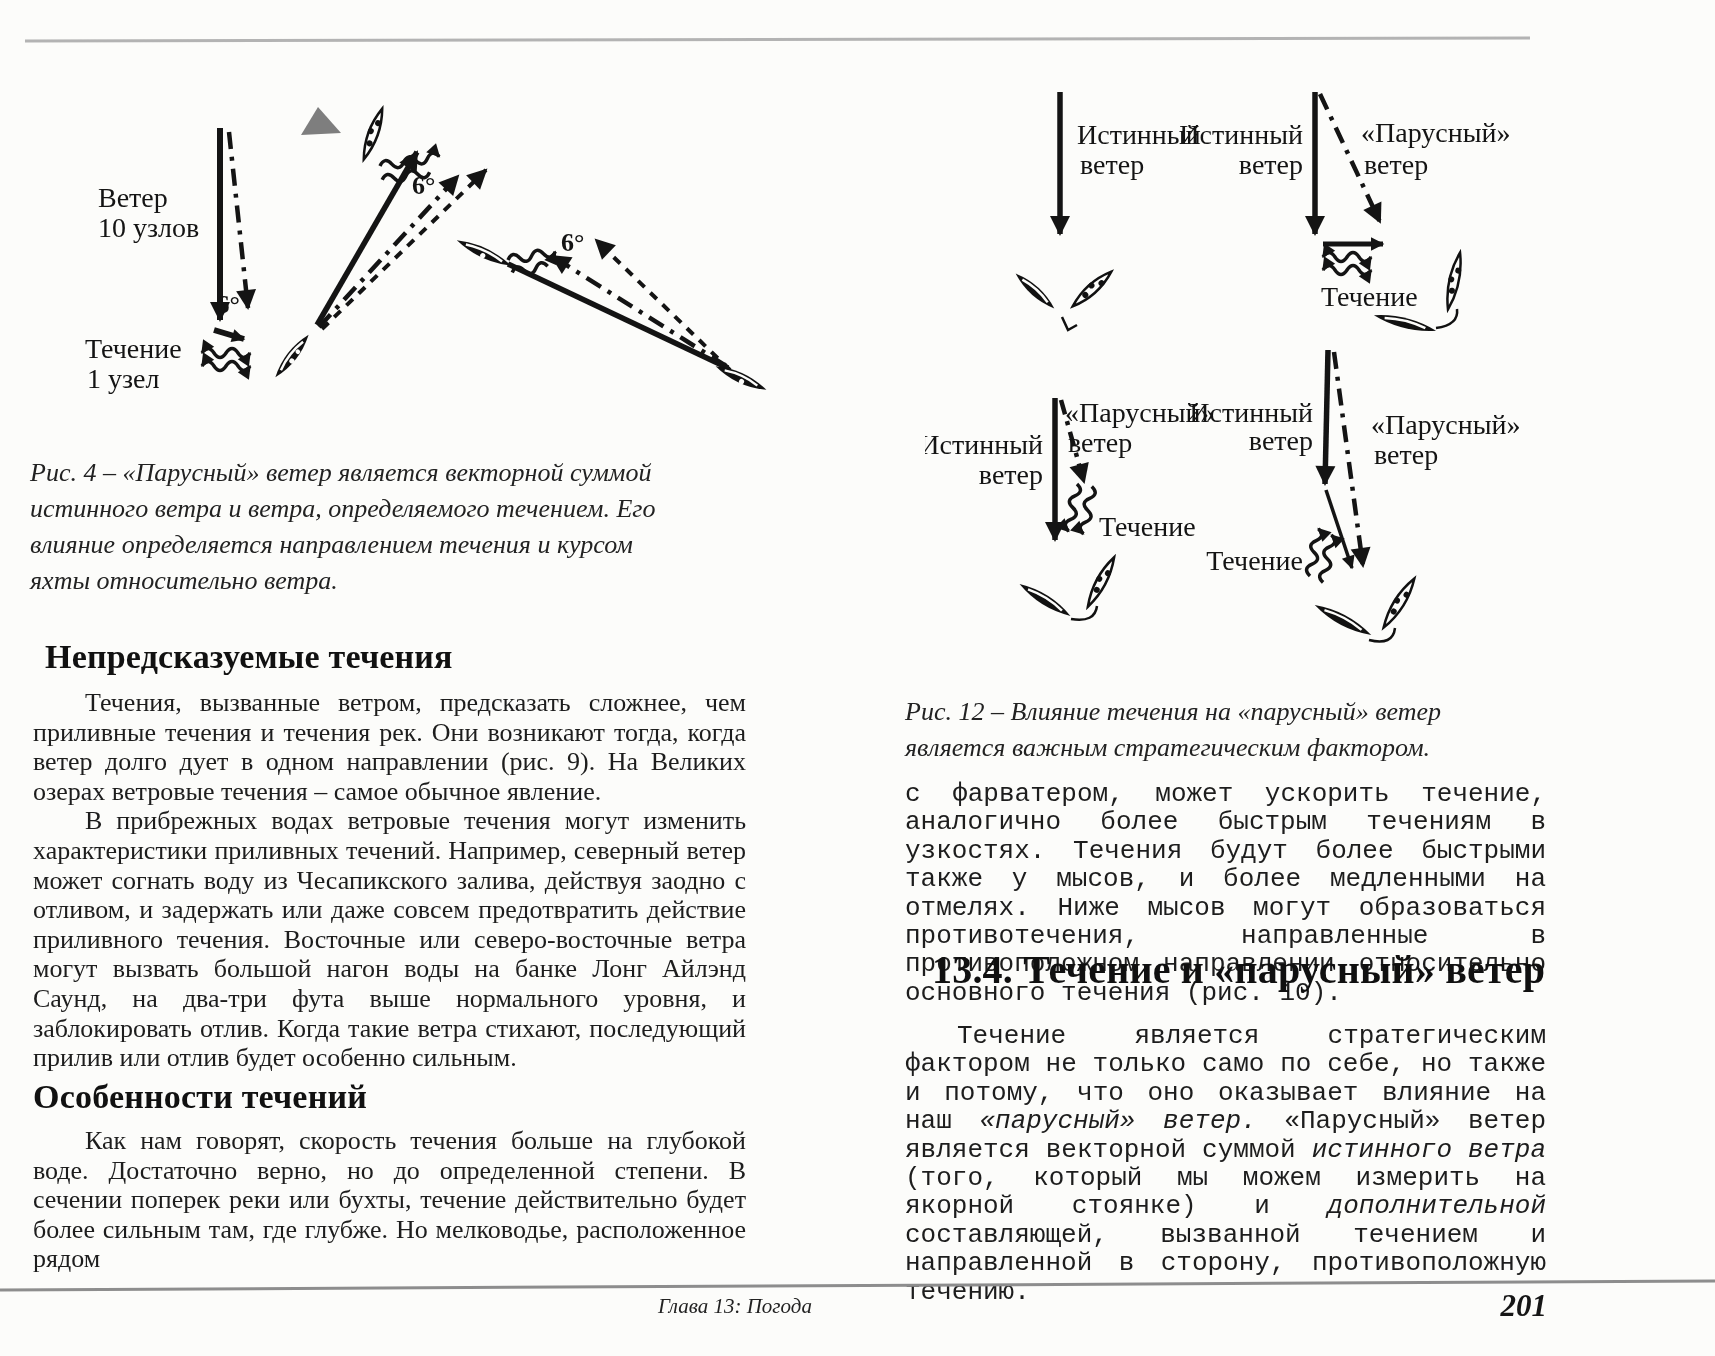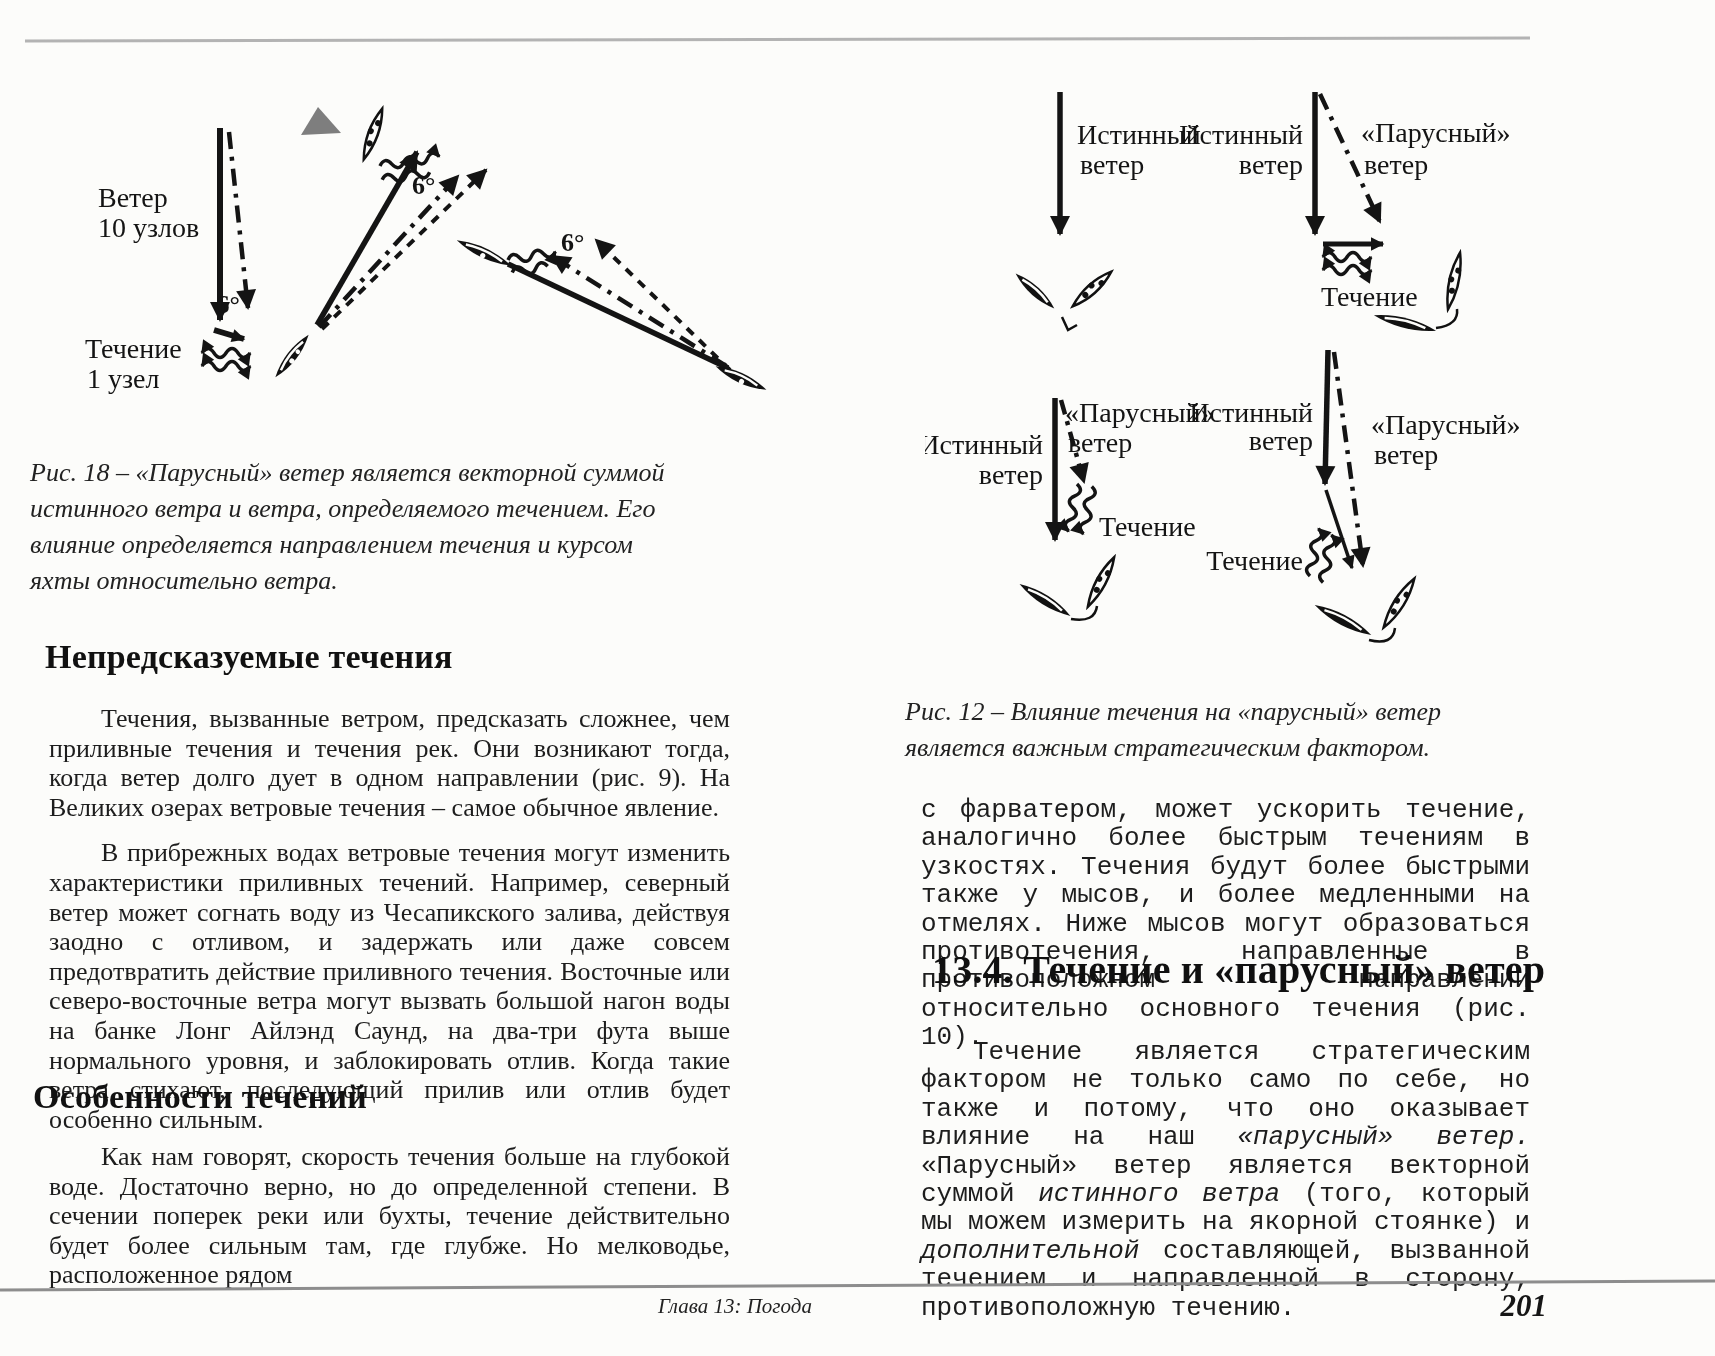--- a/index.html
+++ b/index.html
@@ -7,21 +7,21 @@
     position:relative;width:1715px;height:1356px;margin:0 auto;
     background:#fcfcfa;overflow:hidden;
     font-family:"Liberation Serif", serif;color:#1b1b1b;
   }
   .abs{position:absolute;}
   .rule{background:#9b9b9b;height:3px;}
   .caption{font-style:italic;font-size:26px;line-height:36px;color:#222;}
   .h2{font-weight:bold;font-size:34px;letter-spacing:.2px;color:#111;}
   .h1{font-weight:bold;font-size:40px;letter-spacing:.2px;color:#101010;}
   .body{font-size:26px;line-height:29.6px;text-align:justify;color:#1d1d1d;}
-  .body p{margin:16px;}
+  .body p{margin:0;}
   .body p.ind{text-indent:52px;}
   .rbody{line-height:28.4px;font-family:Liberation Mono, monospace;}
   .it{font-style:italic;}
   .footer-chapter{font-style:italic;font-size:21px;color:#222;}
   .footer-page{font-style:italic;font-weight:bold;font-size:31px;color:#161616;}
   svg text{font-family:"Liberation Serif", serif;font-size:28px;fill:#141414;}
   svg text.ang{font-size:26px;font-weight:bold;}
   .ln{stroke:#141414;}
 </style>
 </head>
@@ -92,21 +92,21 @@
     <line class="ln" x1="686" y1="296" x2="512" y2="186" stroke-width="4.5" stroke-dasharray="17 8 4 8" marker-end="url(#mB)"></line>
     <line class="ln" x1="690" y1="300" x2="556" y2="170" stroke-width="4" stroke-dasharray="9 8" marker-end="url(#mB)"></line>
     <text class="ang" x="521" y="181">6°</text>
     <g transform="translate(701,308) rotate(25)">
       <path d="M-28,0 Q0,-10 28,0 Q0,10 -28,0 Z" fill="#111"></path>
       <path d="M-18,0 Q0,-4.5 18,0" fill="none" stroke="#fcfcfa" stroke-width="2.5"></path>
       <circle cx="2" cy="3" r="2.6" fill="#fcfcfa"></circle>
     </g>
   </svg>
 
-  <div class="abs caption" style="left:30px;top:455px;width:658px;">Рис. 18 – «Парусный» ветер является векторной суммой истинного ветра и ветра, определяемого течением. Его влияние определяется направлением течения и курсом яхты относительно ветра.</div>
+  <div class="abs caption" style="left:30px;top:455px;width:658px;">Рис. 4 – «Парусный» ветер является векторной суммой истинного ветра и ветра, определяемого течением. Его влияние определяется направлением течения и курсом яхты относительно ветра.</div>
 
   <div class="abs h2" style="left:33px;top:638px;margin-left:12px;">Непредсказуемые течения</div>
 
   <div class="abs body" style="left:33px;top:688px;width:713px;">
     <p class="ind">Течения, вызванные ветром, предсказать сложнее, чем приливные течения и течения рек. Они возникают тогда, когда ветер долго дует в одном направлении (рис. 9). На Великих озерах ветровые течения – самое обычное явление.</p>
     <p class="ind">В прибрежных водах ветровые течения могут изменить характеристики приливных течений. Например, северный ветер может согнать воду из Чесапикского залива, действуя заодно с отливом, и задержать или даже совсем предотвратить действие приливного течения. Восточные или северо-восточные ветра могут вызвать большой нагон воды на банке Лонг Айлэнд Саунд, на два-три фута выше нормального уровня, и заблокировать отлив. Когда такие ветра стихают, последующий прилив или отлив будет особенно сильным.</p>
   </div>
 
   <div class="abs h2" style="left:33px;top:1078px;">Особенности течений</div>
 

